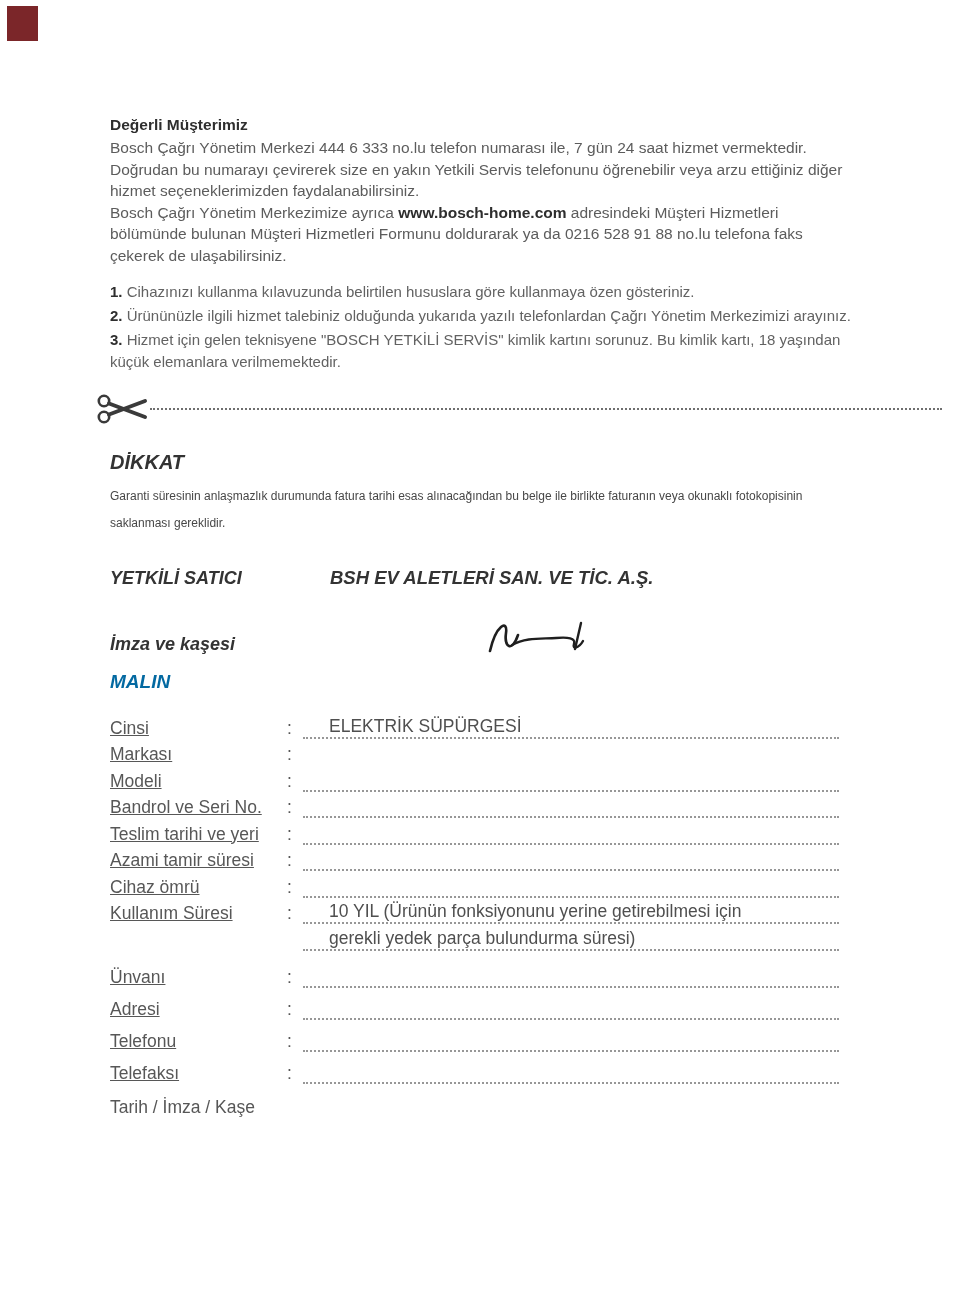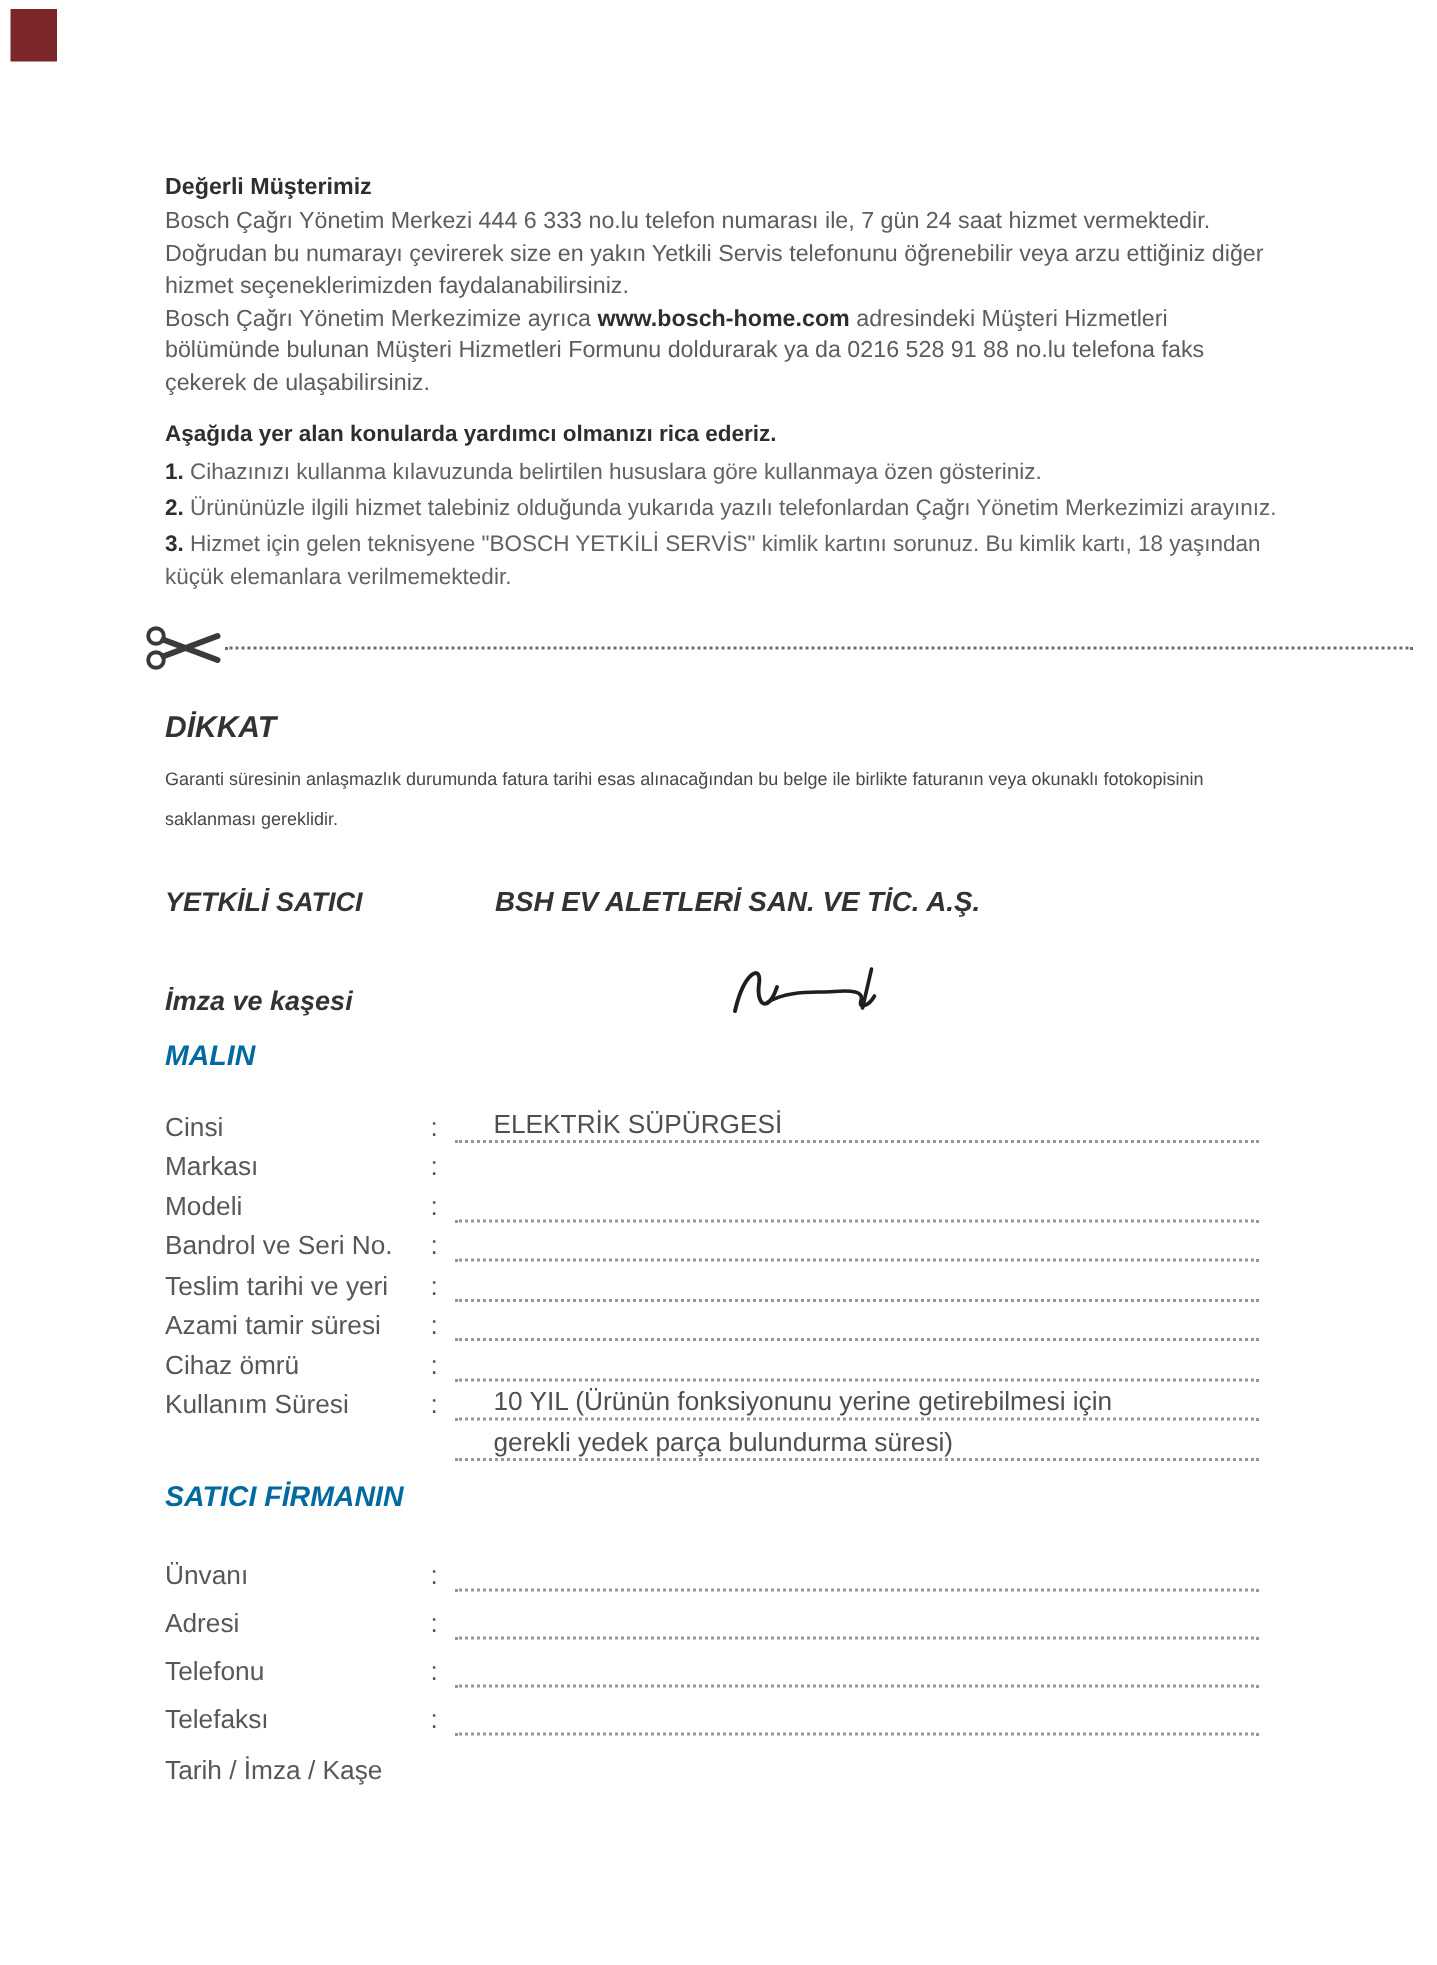--- a/index.html
+++ b/index.html
@@ -41,40 +41,39 @@
   .imza { display: flex; align-items: center; margin-top: 24px; height: 52px; }
   .imza-label { width: 220px; font-size: 18px; font-weight: bold; font-style: italic; color: #333333; padding-top: 10px; }
   .sig { margin-left: 150px; margin-top: -4px; }
 
   .sec-h { font-size: 19px; font-weight: bold; font-style: italic; color: #0369a1; }
   .malin-h { margin-top: 6px; }
   .satici-h { margin-top: 14px; }
 
   .rows { margin-top: 5px; margin-right: 103px; }
   .frow { display: flex; align-items: flex-end; height: 26.5px; font-size: 17.5px; color: #575757; }
-  .frow .flabel { width: 177px; white-space: nowrap; }
+  .frow .flabel { width: 177px; white-space: nowrap; text-decoration: underline; }
   .frow .fcolon { width: 16px; }
   .frow .fcolon.hide { visibility: hidden; }
   .frow .fline { flex: 1; border-bottom: 2px dotted #979797; padding-left: 26px; white-space: nowrap; overflow: hidden; line-height: 22px; color: #4f4f4f; }
   .srow { height: 32px; }
   .footer-row { display: flex; align-items: flex-end; height: 32px; font-size: 17.5px; color: #575757; margin-top: 2px; }
 </style>
 </head>
 <body>
 
 <div class="corner-accent" style="background:#7b2629;"></div>
 
 <div class="content">
 
   <h3 class="intro-h">Değerli Müşterimiz</h3>
   <p class="para"><span>Bosch Çağrı Yönetim Merkezi 444 6 333 no.lu telefon numarası ile, 7 gün 24 saat hizmet vermektedir. Doğrudan bu numarayı çevirerek size en yakın Yetkili Servis telefonunu öğrenebilir veya arzu ettiğiniz diğer hizmet seçeneklerimizden faydalanabilirsiniz.</span></p>
   <p class="para"><span>Bosch Çağrı Yönetim Merkezimize ayrıca </span><span class="b">www.bosch-home.com</span><span> adresindeki Müşteri Hizmetleri bölümünde bulunan Müşteri Hizmetleri Formunu doldurarak ya da 0216 528 91 88 no.lu telefona faks çekerek de ulaşabilirsiniz.</span></p>
 
   <div class="list">
-    <h4 class="list-h">Aşağıda yer alan konularda yardımcı olmanızı rica ederiz.</h4>
     <p class="li"><span class="num">1.</span><span> Cihazınızı kullanma kılavuzunda belirtilen hususlara göre kullanmaya özen gösteriniz.</span></p>
     <p class="li"><span class="num">2.</span><span> Ürününüzle ilgili hizmet talebiniz olduğunda yukarıda yazılı telefonlardan Çağrı Yönetim Merkezimizi arayınız.</span></p>
     <p class="li"><span class="num">3.</span><span> Hizmet için gelen teknisyene "BOSCH YETKİLİ SERVİS" kimlik kartını sorunuz. Bu kimlik kartı, 18 yaşından küçük elemanlara verilmemektedir.</span></p>
   </div>
 
   <div class="cutline">
     <svg class="scissors" viewBox="0 0 52 34" xmlns="http://www.w3.org/2000/svg">
       <circle cx="8" cy="9" r="5.2" fill="none" stroke="#3a3a3a" stroke-width="2.6"></circle>
       <circle cx="8" cy="25" r="5.2" fill="none" stroke="#3a3a3a" stroke-width="2.6"></circle>
       <line x1="13" y1="11.5" x2="49" y2="25" stroke="#3a3a3a" stroke-width="4" stroke-linecap="round"></line>
@@ -143,21 +142,20 @@
         <span class="fcolon">:</span>
       <span class="fline"><span>10 YIL (Ürünün fonksiyonunu yerine getirebilmesi için</span></span>
     </div>
     <div class="frow">
       <span class="flabel"></span>
         <span class="fcolon hide">:</span>
       <span class="fline"><span>gerekli  yedek parça bulundurma süresi)</span></span>
     </div>
   </div>
 
-  <h3 class="sec-h satici-h">SATICI FİRMANIN</h3>
   <div class="rows">
     <div class="frow srow">
       <span class="flabel">Ünvanı</span>
         <span class="fcolon">:</span>
       <span class="fline"><span></span></span>
     </div>
     <div class="frow srow">
       <span class="flabel">Adresi</span>
         <span class="fcolon">:</span>
       <span class="fline"><span></span></span>

